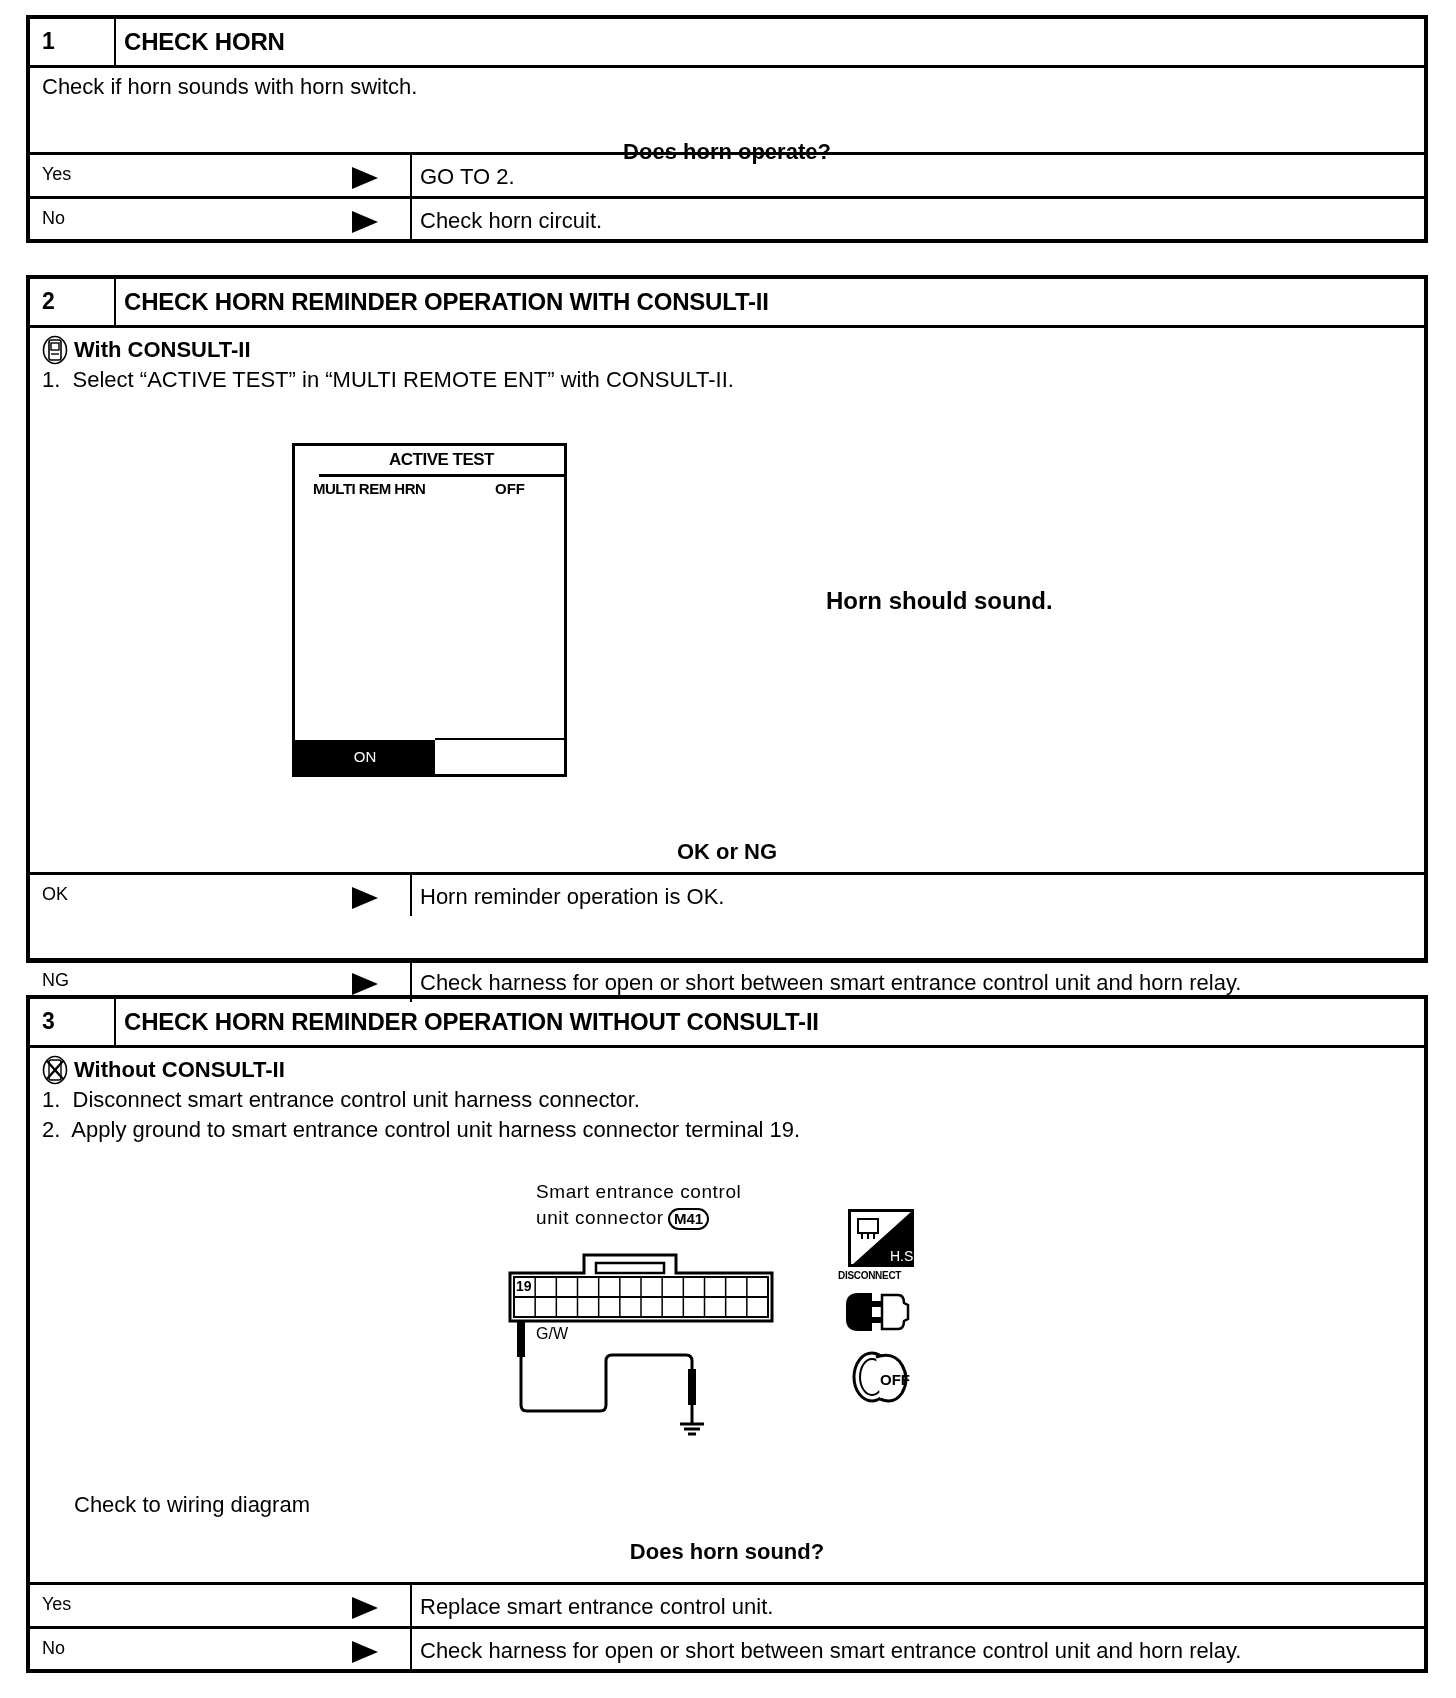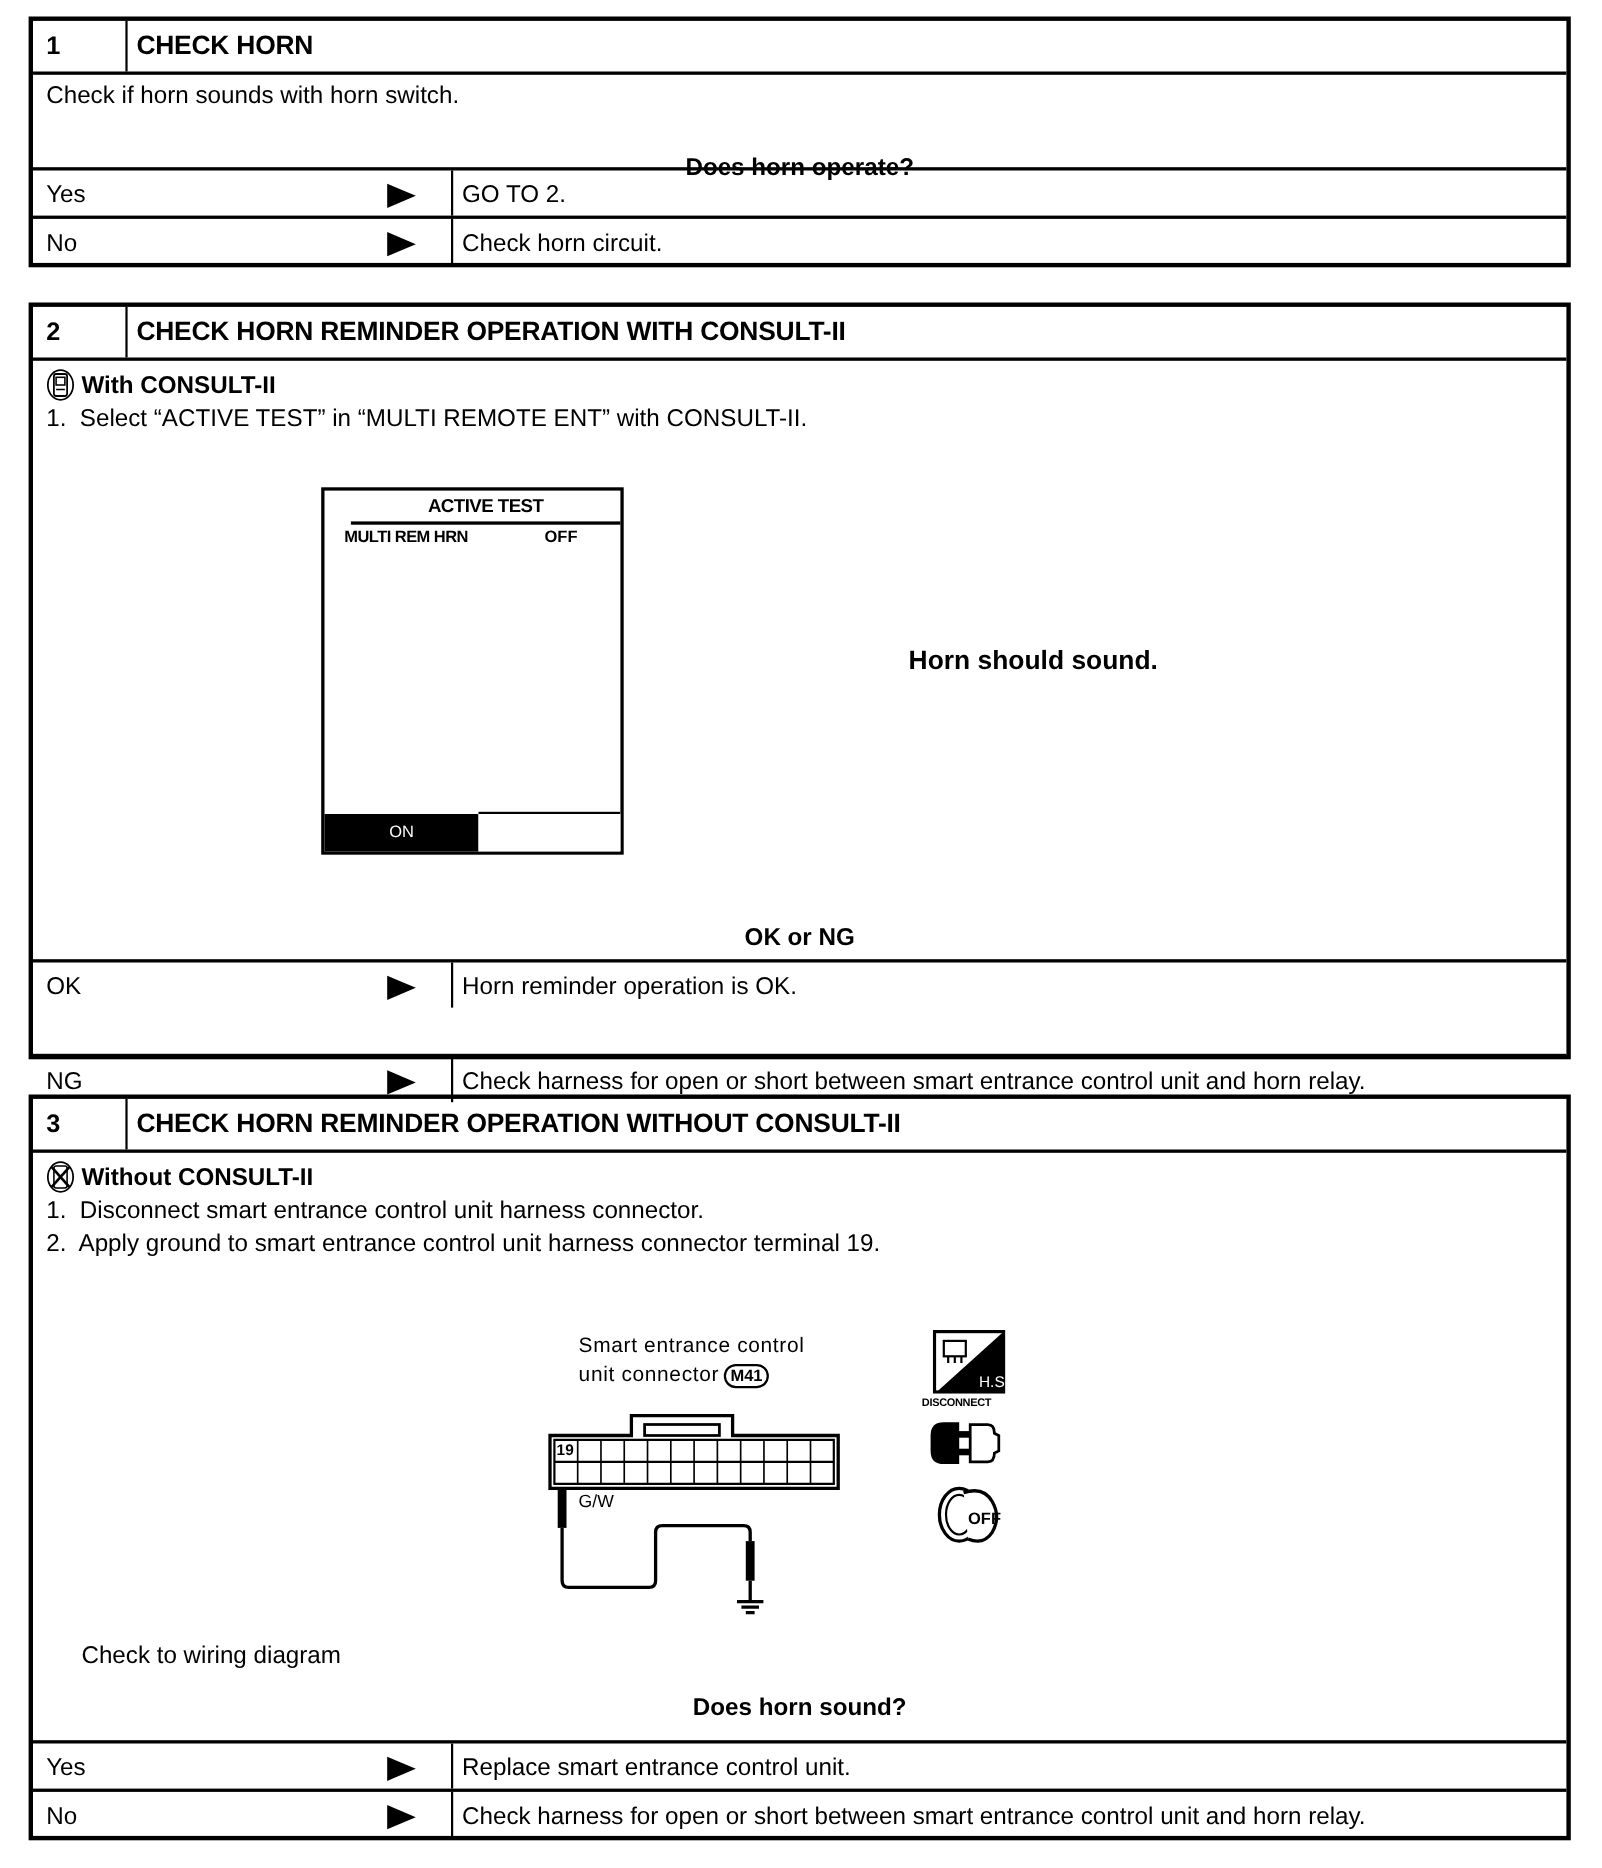--- a/index.html
+++ b/index.html
@@ -7,21 +7,21 @@
          font-family:"Liberation Sans", sans-serif; color:#000; }
   .sec { position:absolute; left:26px; width:1402px; border:4px solid #000; box-sizing:border-box; }
   .hdr { position:absolute; left:0; right:0; top:0; height:46px; border-bottom:3px solid #000; }
   .hdr .num { position:absolute; left:12px; top:9px; font-size:23px; font-weight:bold; }
   .hdr .numdiv { position:absolute; left:84px; top:0; bottom:0; border-left:2px solid #000; }
   .hdr .title { position:absolute; left:94px; top:9px; font-size:24px; font-weight:bold; letter-spacing:-0.2px; }
   .txt { position:absolute; font-size:22px; white-space:nowrap; }
   .bold { font-weight:bold; }
   .q { position:absolute; left:0; right:0; text-align:center; font-size:22px; font-weight:bold; }
   .row { position:absolute; left:0; right:0; height:44px; border-top:3px solid #000; box-sizing:border-box; }
-  .row .lbl { position:absolute; left:12px; top:9px; font-size:22px; }
+  .row .lbl { position:absolute; left:12px; top:9px; font-size:18px; }
   .row .arrow { position:absolute; left:322px; top:12px; width:0; height:0;
                 border-top:11px solid transparent; border-bottom:11px solid transparent; border-left:26px solid #000; }
   .row .div { position:absolute; left:380px; top:0; bottom:0; border-left:2px solid #000; }
   .row .res { position:absolute; left:390px; top:9px; font-size:22px; white-space:nowrap; }
   .screen { position:absolute; border:3px solid #000; background:#fff; box-sizing:border-box; }
   .screen .shdr { position:absolute; left:0; right:0; top:0; height:28px; border-bottom:3px solid #000;
                   text-align:center; font-size:17px; font-weight:bold; line-height:28px; letter-spacing:-0.5px;margin-left:24px; }
   .screen .item { position:absolute; top:34px; left:18px; font-size:15px; font-weight:bold; letter-spacing:-0.5px; }
   .screen .val { position:absolute; top:34px; left:200px; font-size:15px; font-weight:bold; }
   .screen .onbtn { position:absolute; left:0; bottom:0; width:140px; height:34px; background:#000; color:#fff;
@@ -105,21 +105,21 @@
   <svg class="icon" style="left:12px; top:56px;" width="26" height="30" viewBox="0 0 26 30">
     <ellipse cx="13" cy="15" rx="11.5" ry="13.5" fill="none" stroke="#000" stroke-width="1.6"></ellipse>
     <rect x="7" y="5" width="12" height="20" rx="2" fill="none" stroke="#000" stroke-width="1.4"></rect>
     <line x1="5" y1="6" x2="21" y2="24" stroke="#000" stroke-width="2.4"></line>
     <line x1="21" y1="6" x2="5" y2="24" stroke="#000" stroke-width="2.4"></line>
   </svg>
   <span class="txt bold" style="left:44px; top:58px;">Without CONSULT-II</span>
   <span class="txt" style="left:12px; top:88px; white-space:pre;">1.  Disconnect smart entrance control unit harness connector.</span>
   <span class="txt" style="left:12px; top:118px; white-space:pre;">2.  Apply ground to smart entrance control unit harness connector terminal 19.</span>
 
-  <div style="position:absolute; left:456px; top:180px; width:320px; height:290px;margin-top:32px;">
+  <div style="position:absolute; left:466px; top:180px; width:320px; height:290px;">
     <span class="txt" style="left:40px; top:2px; font-size:19px; letter-spacing:0.6px;">Smart entrance control</span>
     <span class="txt" style="left:40px; top:28px; font-size:19px; letter-spacing:0.6px;">unit connector</span>
     <span style="position:absolute; left:172px; top:29px; border:2px solid #000; border-radius:11px; padding:0 4px; font-size:15px; font-weight:bold; line-height:18px;">
       <span>M41</span>
     </span>
     <svg width="320" height="240" viewBox="0 0 320 240" style="position:absolute; left:0; top:50px;">
 
       <path d="M14 44 L88 44 L88 26 L180 26 L180 44 L276 44 L276 92 L14 92 Z" fill="none" stroke="#000" stroke-width="3"></path>
       <rect x="100" y="34" width="68" height="10" fill="none" stroke="#000" stroke-width="2.5"></rect>
       <path d="M18 48 L272 48 L272 88 L18 88 Z" fill="none" stroke="#000" stroke-width="2"></path>

